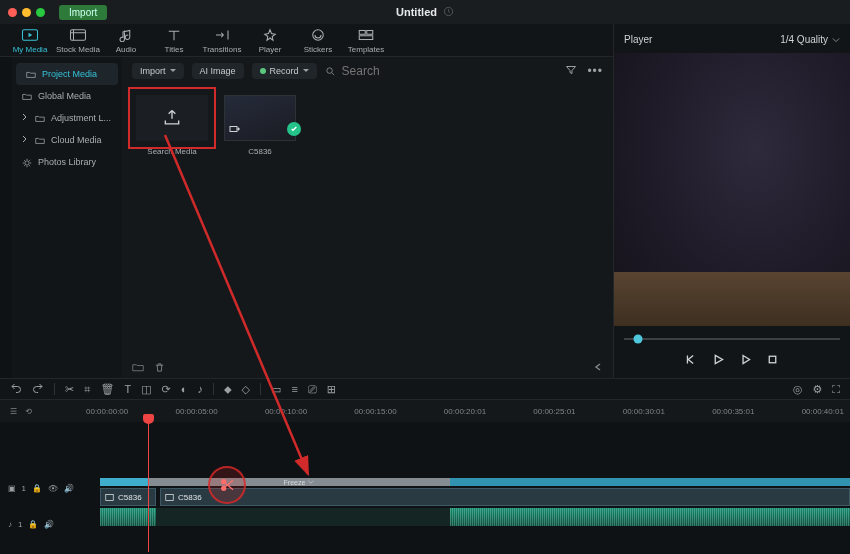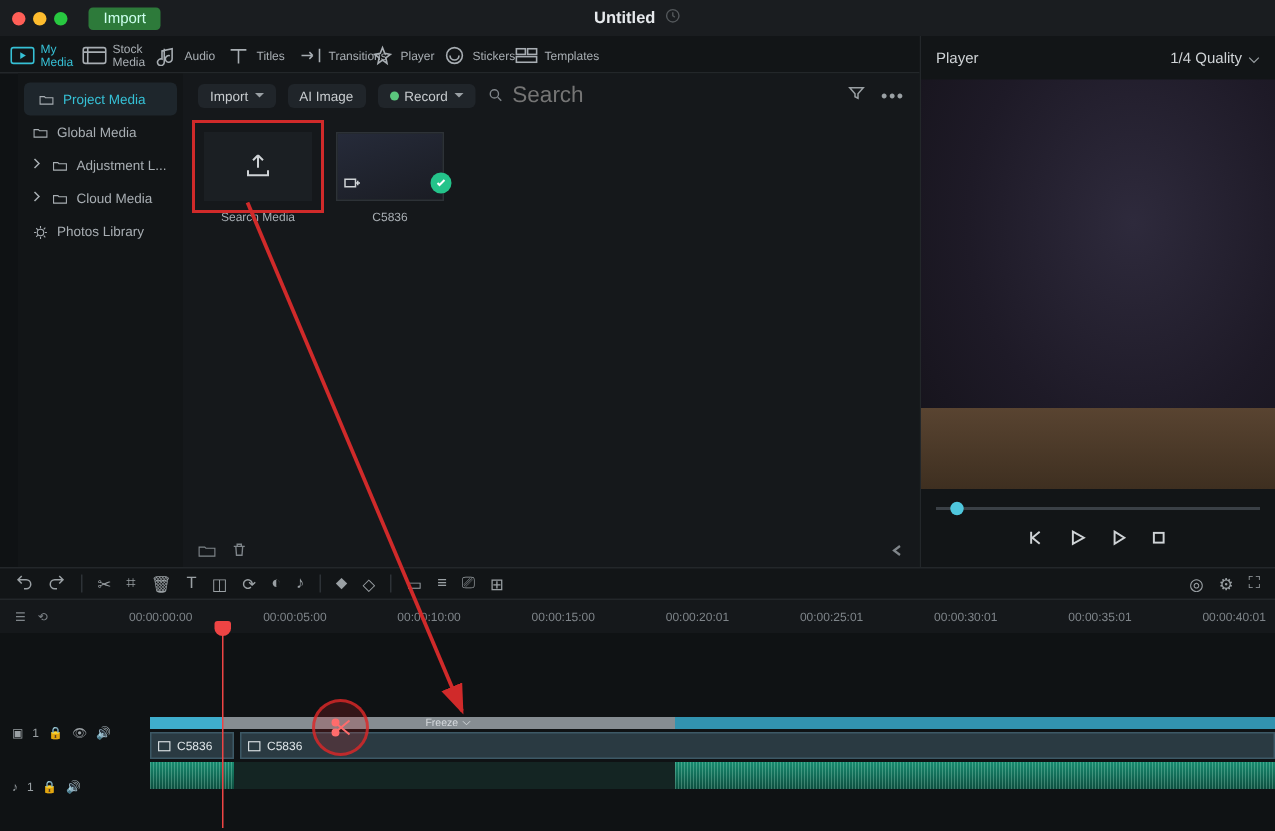--- a/index.html
+++ b/index.html
@@ -10,39 +10,39 @@
   .traffic span { width: 9px; height: 9px; border-radius: 50%; display: inline-block; }
   .tl-close { background: #ff5f57; } .tl-min { background: #febc2e; } .tl-max { background: #28c840; }
   .import-btn { margin-left: 14px; background: #2d7a3a; color: #cfe; padding: 2px 10px; border-radius: 3px; font-size: 10px; cursor: pointer;}
   .doc-title { position: absolute; left: 50%; transform: translateX(-50%); color: #e6e9ec; font-weight: 600; font-size: 11px; display: flex; gap: 6px; align-items:center;}
   .doc-title .history { opacity:.45; }
   
   .main { display: flex; height: 354px; }
   .left-col { width: 614px; display: flex; flex-direction: column; border-right: 1px solid #23272a; }
   
   .section-tabs { display: flex; gap: 0; padding: 4px 0 2px 6px; background: #121517; border-bottom: 1px solid #23272a;}
-  .section-tab { width: 48px; display: flex; flex-direction: row; align-items: center; gap: 3px; font-size: 8px; color: #a8aeb3; cursor:pointer;}
+  .section-tab { width: 48px; display: flex; flex-direction: column; align-items: center; gap: 3px; font-size: 8px; color: #a8aeb3; cursor:pointer;}
   .section-tab.active { color: #36c1d6; }
   .section-tab .ico { width: 18px; height: 14px; display:flex; align-items:center; justify-content:center;}
   .section-tab .ico svg { width: 18px; height: 14px; fill: none; stroke: currentColor; stroke-width: 1.4;}
   
   .media-body { display: flex; flex: 1; min-height: 0; }
   .sidebar { width: 110px; background: #121517; padding: 6px 0; font-size: 9px; margin-left: 12px; }
   .side-item { display: flex; align-items: center; gap: 6px; padding: 6px 10px; color: #a8aeb3; cursor:pointer;}
   .side-item.active { background: #1e262c; color: #36c1d6; border-radius: 4px; margin: 0 4px;}
   .side-item .fold { width: 10px; height: 8px; }
   .side-item .fold svg, .side-item .expand svg { stroke:#a8aeb3; fill:none; }
   .side-item .expand { width:6px; margin-right:1px;}
   .browser { flex: 1; background: #15181b; display: flex; flex-direction: column; min-width: 0;}
   .browser-bar { display: flex; align-items: center; gap: 8px; padding: 6px 10px; font-size: 9px; color:#c7cbce;}
   .pill { display: flex; align-items: center; gap: 4px; padding: 3px 8px; background: #20252a; border-radius: 4px; cursor:pointer;}
   .pill .dd { border: 3px solid transparent; border-top-color:#9aa0a4; width:0; height:0; margin-top:2px;}
   .rec-dot { width:6px;height:6px;border-radius:50%;background:#5bc77d; }
   .search { flex: 1; display:flex; align-items:center; gap:6px; color:#7f858a;}
-  .search input { background: transparent; border: none; outline: none; color:#c7cbce; font-size:15px; width:120px;}
+  .search input { background: transparent; border: none; outline: none; color:#c7cbce; font-size:12px; width:120px;}
   .right-tools { margin-left:auto; display:flex; gap:10px; align-items:center; color:#9aa0a4; font-size:12px;}
   .content-grid { flex: 1; padding: 10px 14px; display: flex; gap: 16px; align-items: flex-start; }
   .tile { width: 72px; display: flex; flex-direction: column; align-items: center; gap: 6px; font-size: 8px; color:#a8aeb3;}
   .thumb { width: 72px; height: 46px; background: #23282d; border: 1px solid #2d3237; display:flex; align-items:center; justify-content:center; position:relative;}
   .thumb.import { border: none; background:#1b1f23;}
   .thumb.import svg { stroke:#cfd3d6; }
   .thumb.dark { background: linear-gradient(160deg,#262b3a 0%,#1a1c23 100%);}
   .thumb .overlay-ico { position:absolute; left:4px; bottom:4px; color:#cfd3d6;}
   .thumb .check { position:absolute; right:-6px; bottom:4px; width:14px;height:14px; background:#24c38a; border-radius:50%; display:flex;align-items:center;justify-content:center;}
   .tile.highlight .thumb { outline: 2px solid #d02a2a; outline-offset: 6px; }

